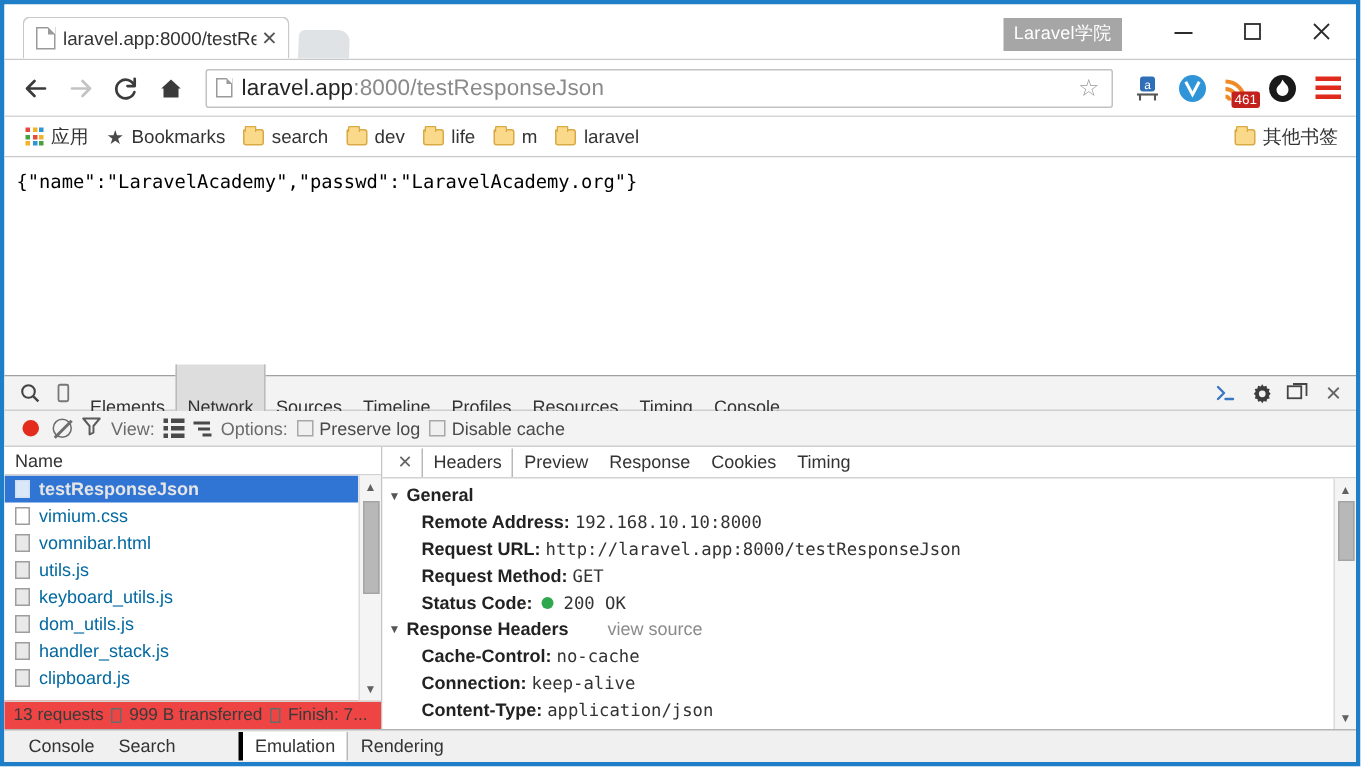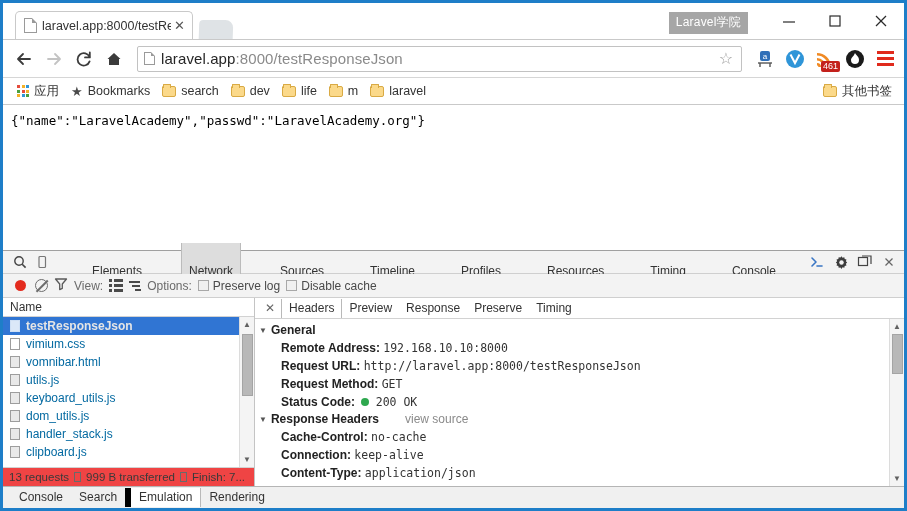--- a/index.html
+++ b/index.html
@@ -244,21 +244,20 @@
   }
   .dt-iconbtn {
     width: 22px; height: 21px;
     display: flex; align-items: center; justify-content: center;
     color: #555;
   }
   .dt-tab {
     padding: 21px 7px 4px;
     color: #333;
     white-space: nowrap;
-    margin-left: 32px;
   }
   .dt-tab.active {
     background: #dddddd;
     border-left: 1px solid #bbb;
     border-right: 1px solid #bbb;
   }
   .dt-tabbar-right { margin-left: auto; display: flex; align-items: center; padding-right: 4px; gap: 2px; }
 
   .dt-filterbar {
     height: 24px;
@@ -466,22 +465,23 @@
     display: flex;
     align-items: center;
     padding-left: 8px;
     font-size: 12px;
     color: #333;
     flex: 0 0 auto;
   }
   .dw-tab { padding: 2px 8px 3px; }
   .dw-tab.active {
     background: #ffffff;
-    border-left: 6px solid #000000;
+    border-left: 3px solid #000000;
     border-right: 1px solid #b9b9b9;
+    margin-left: 34px;
   }
 </style>
 </head>
 <body>
 
 <div id="window">
 
   <div class="tabstrip">
     <div class="tab">
       <span class="tab-favicon"></span>
@@ -778,21 +778,21 @@
           <span>Finish: 7...</span>
         </div>
       </div>
 
       <div class="details">
         <div class="det-tabbar">
           <span class="det-close">✕</span>
           <span class="det-tab active">Headers</span>
           <span class="det-tab">Preview</span>
           <span class="det-tab">Response</span>
-          <span class="det-tab">Preserve</span>
+          <span class="det-tab">Cookies</span>
           <span class="det-tab">Timing</span>
         </div>
 
         <div style="flex:1 1 auto;display:flex;min-height:0;">
           <div class="det-content">
 
             <div class="sec-header">
               <span class="tri">▼</span>
               <span>General</span>
             </div>

